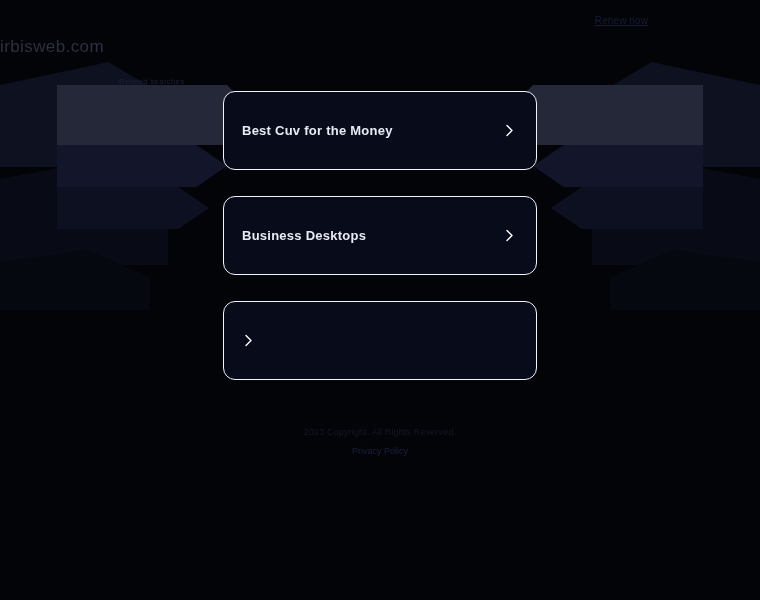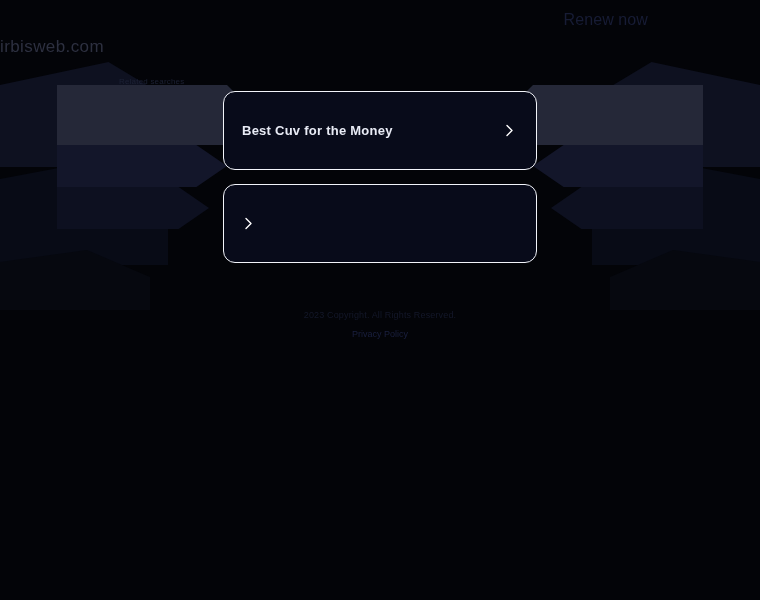--- a/index.html
+++ b/index.html
@@ -97,22 +97,23 @@
   }
 
   .topbar {
     height:32px;
     display:flex;
     justify-content:flex-end;
     align-items:center;
     padding:8px 112px 0 0;
   }
   .renew-link {
-    font-size:16px;
+    font-size:10px;
     color:#171c35;
+    text-decoration:underline;
     letter-spacing:.1px;
     cursor:pointer;
   }
 
   .site-title {
     text-align:left;
     margin-top:5px;
     font-size:17px;
     font-weight:400;
     color:#2d3040;
@@ -125,21 +126,21 @@
     font-size:8px;
     color:#1d2235;
     letter-spacing:.2px;
   }
 
   .cards {
     margin-top:5px;
     display:flex;
     flex-direction:column;
     align-items:center;
-    gap:14px;
+    gap:26px;
   }
   .card {
     position:relative;
     width:314px;
     height:79px;
     background:#080b1a;
     border:1.3px solid #f2f4fa;
     border-radius:12px;
     display:flex;
     align-items:center;
@@ -212,20 +213,28 @@
 
       <div class="card">
         <span class="card-label">Best Cuv for the Money</span>
         <span class="chevron-icon">
           <svg viewBox="0 0 13 13" width="13" height="13" aria-hidden="true">
             <path d="M4 1.5 L9 6.5 L4 11.5" fill="none" stroke="#ffffff" stroke-width="1.4" stroke-linecap="round" stroke-linejoin="round"></path>
           </svg>
         </span>
       </div>
 
+      <div class="card">
+        <span class="card-label">Business Desktops</span>
+        <span class="chevron-icon">
+          <svg viewBox="0 0 13 13" width="13" height="13" aria-hidden="true">
+            <path d="M4 1.5 L9 6.5 L4 11.5" fill="none" stroke="#ffffff" stroke-width="1.4" stroke-linecap="round" stroke-linejoin="round"></path>
+          </svg>
+        </span>
+      </div>
 
       <div class="card">
         <span class="chevron-icon">
           <svg viewBox="0 0 13 13" width="13" height="13" aria-hidden="true">
             <path d="M4 1.5 L9 6.5 L4 11.5" fill="none" stroke="#ffffff" stroke-width="1.4" stroke-linecap="round" stroke-linejoin="round"></path>
           </svg>
         </span>
       </div>
 
     </div>

